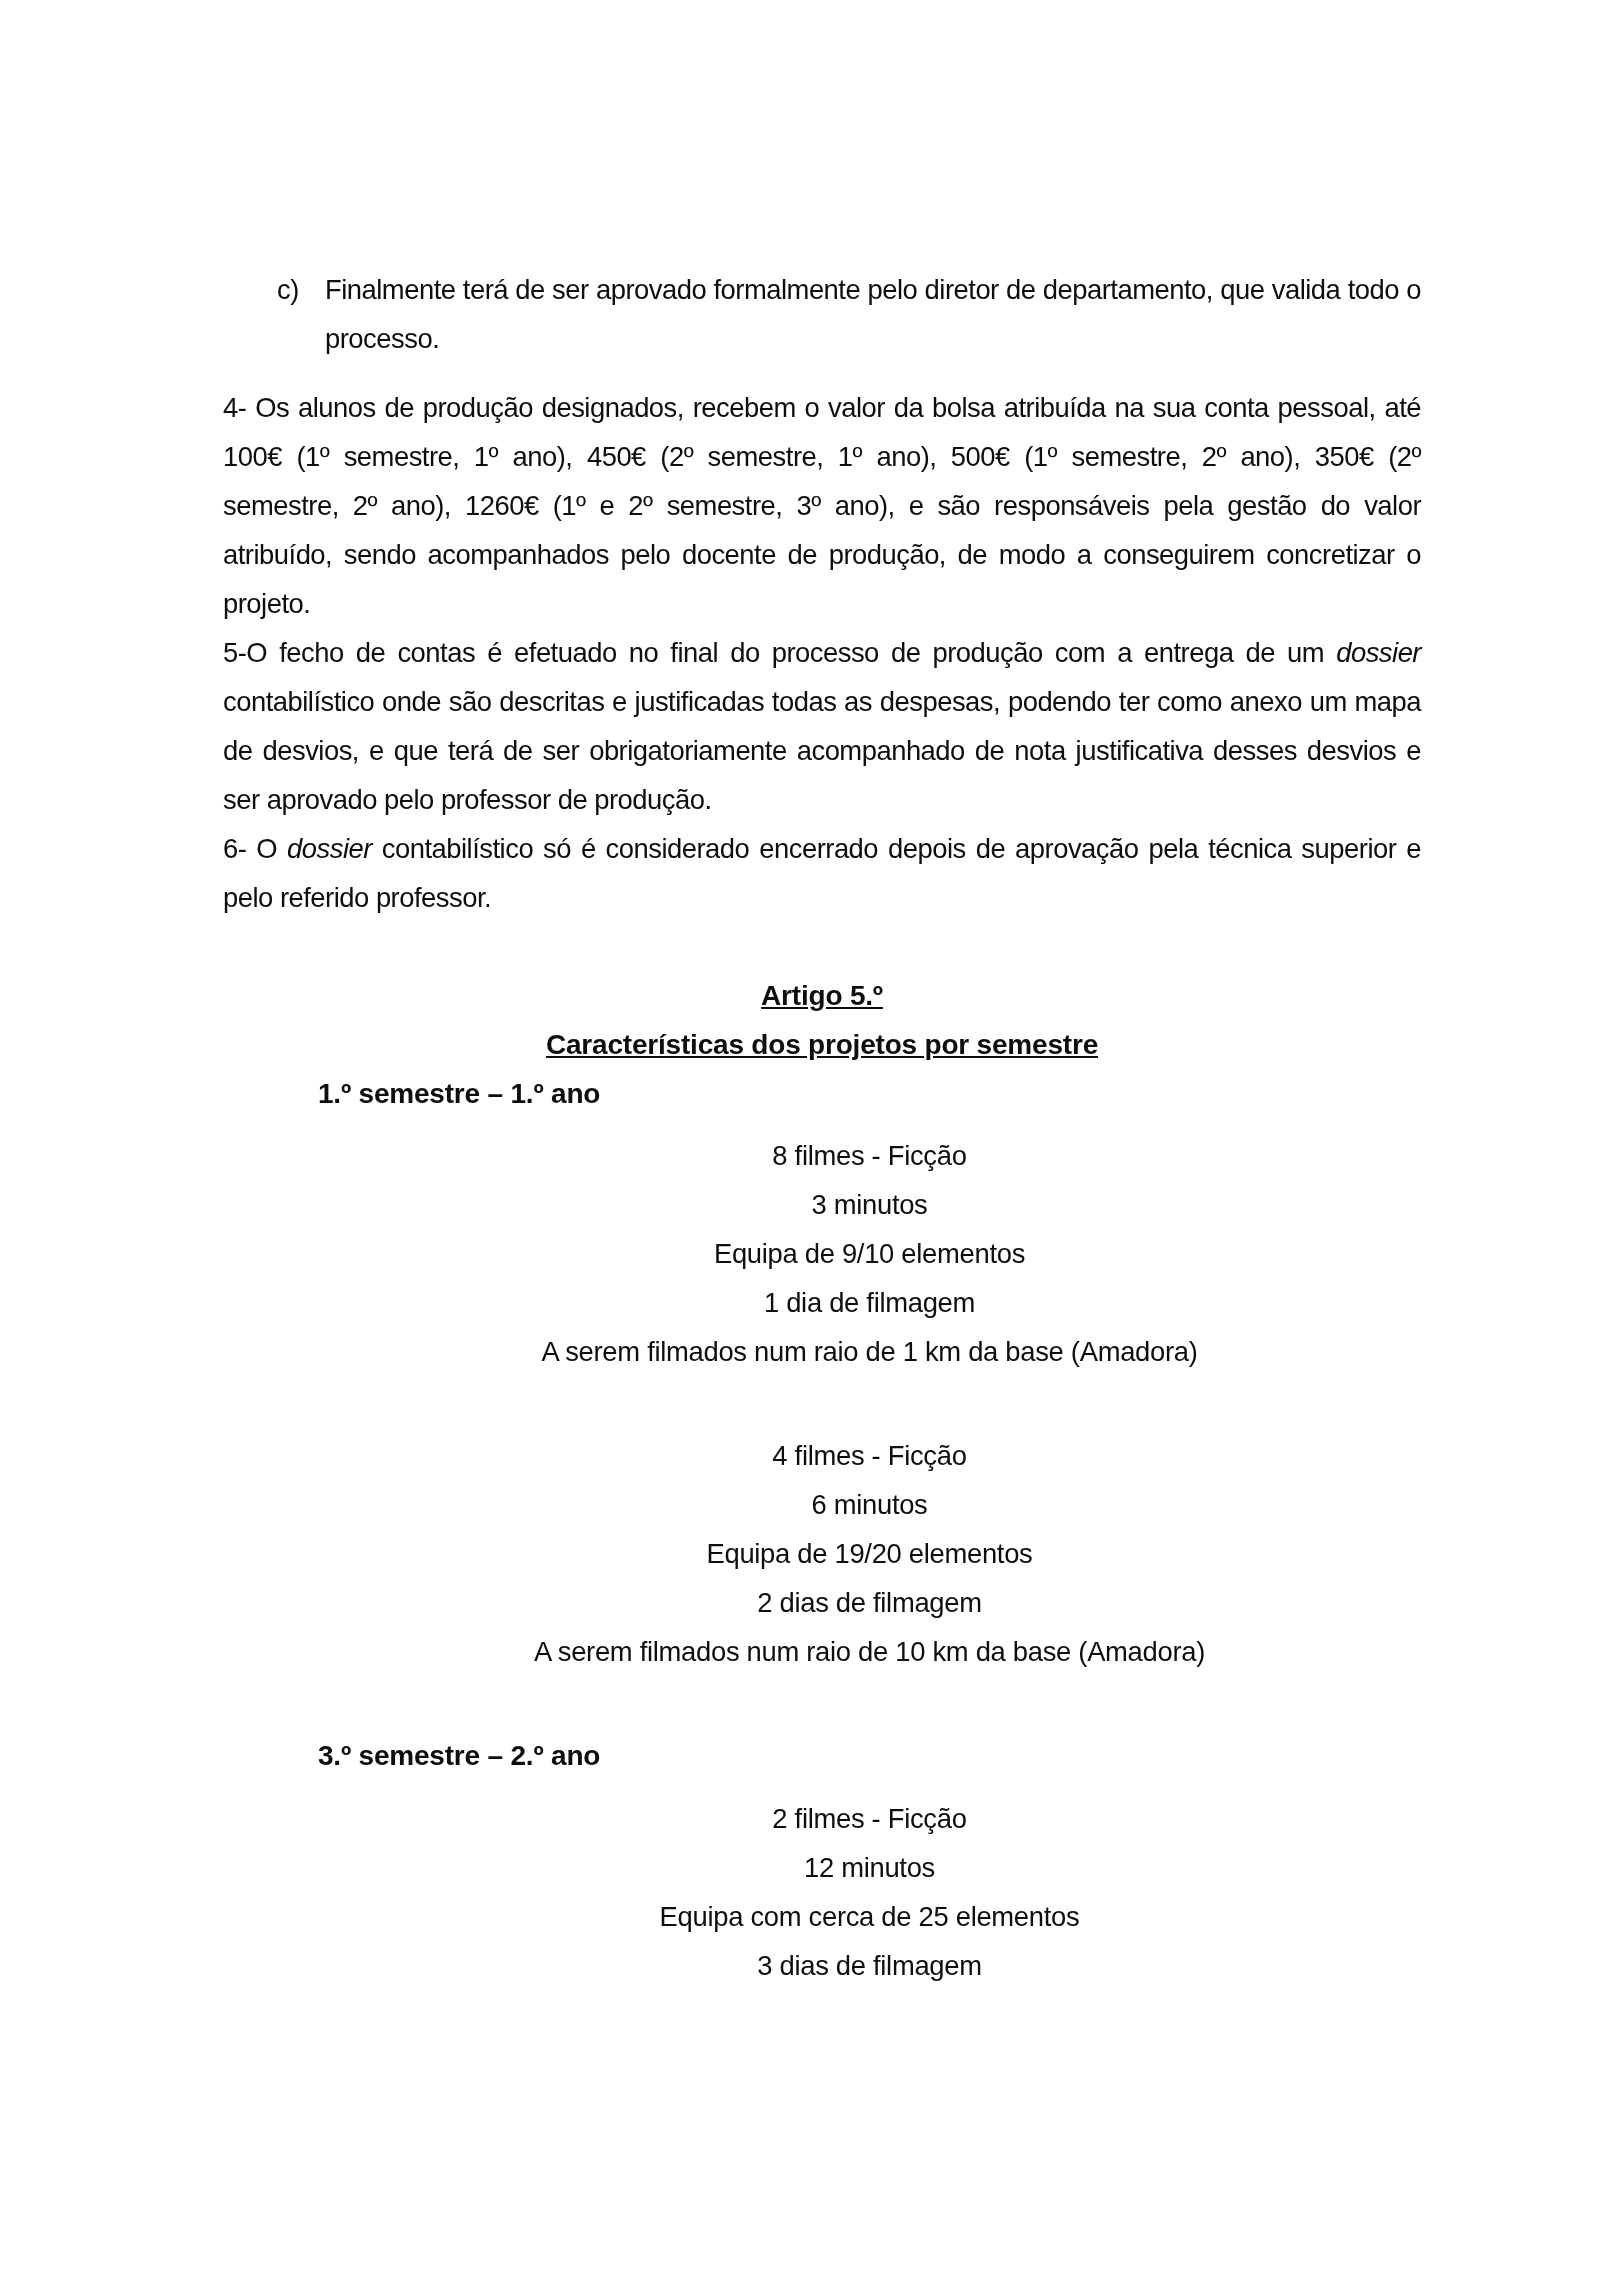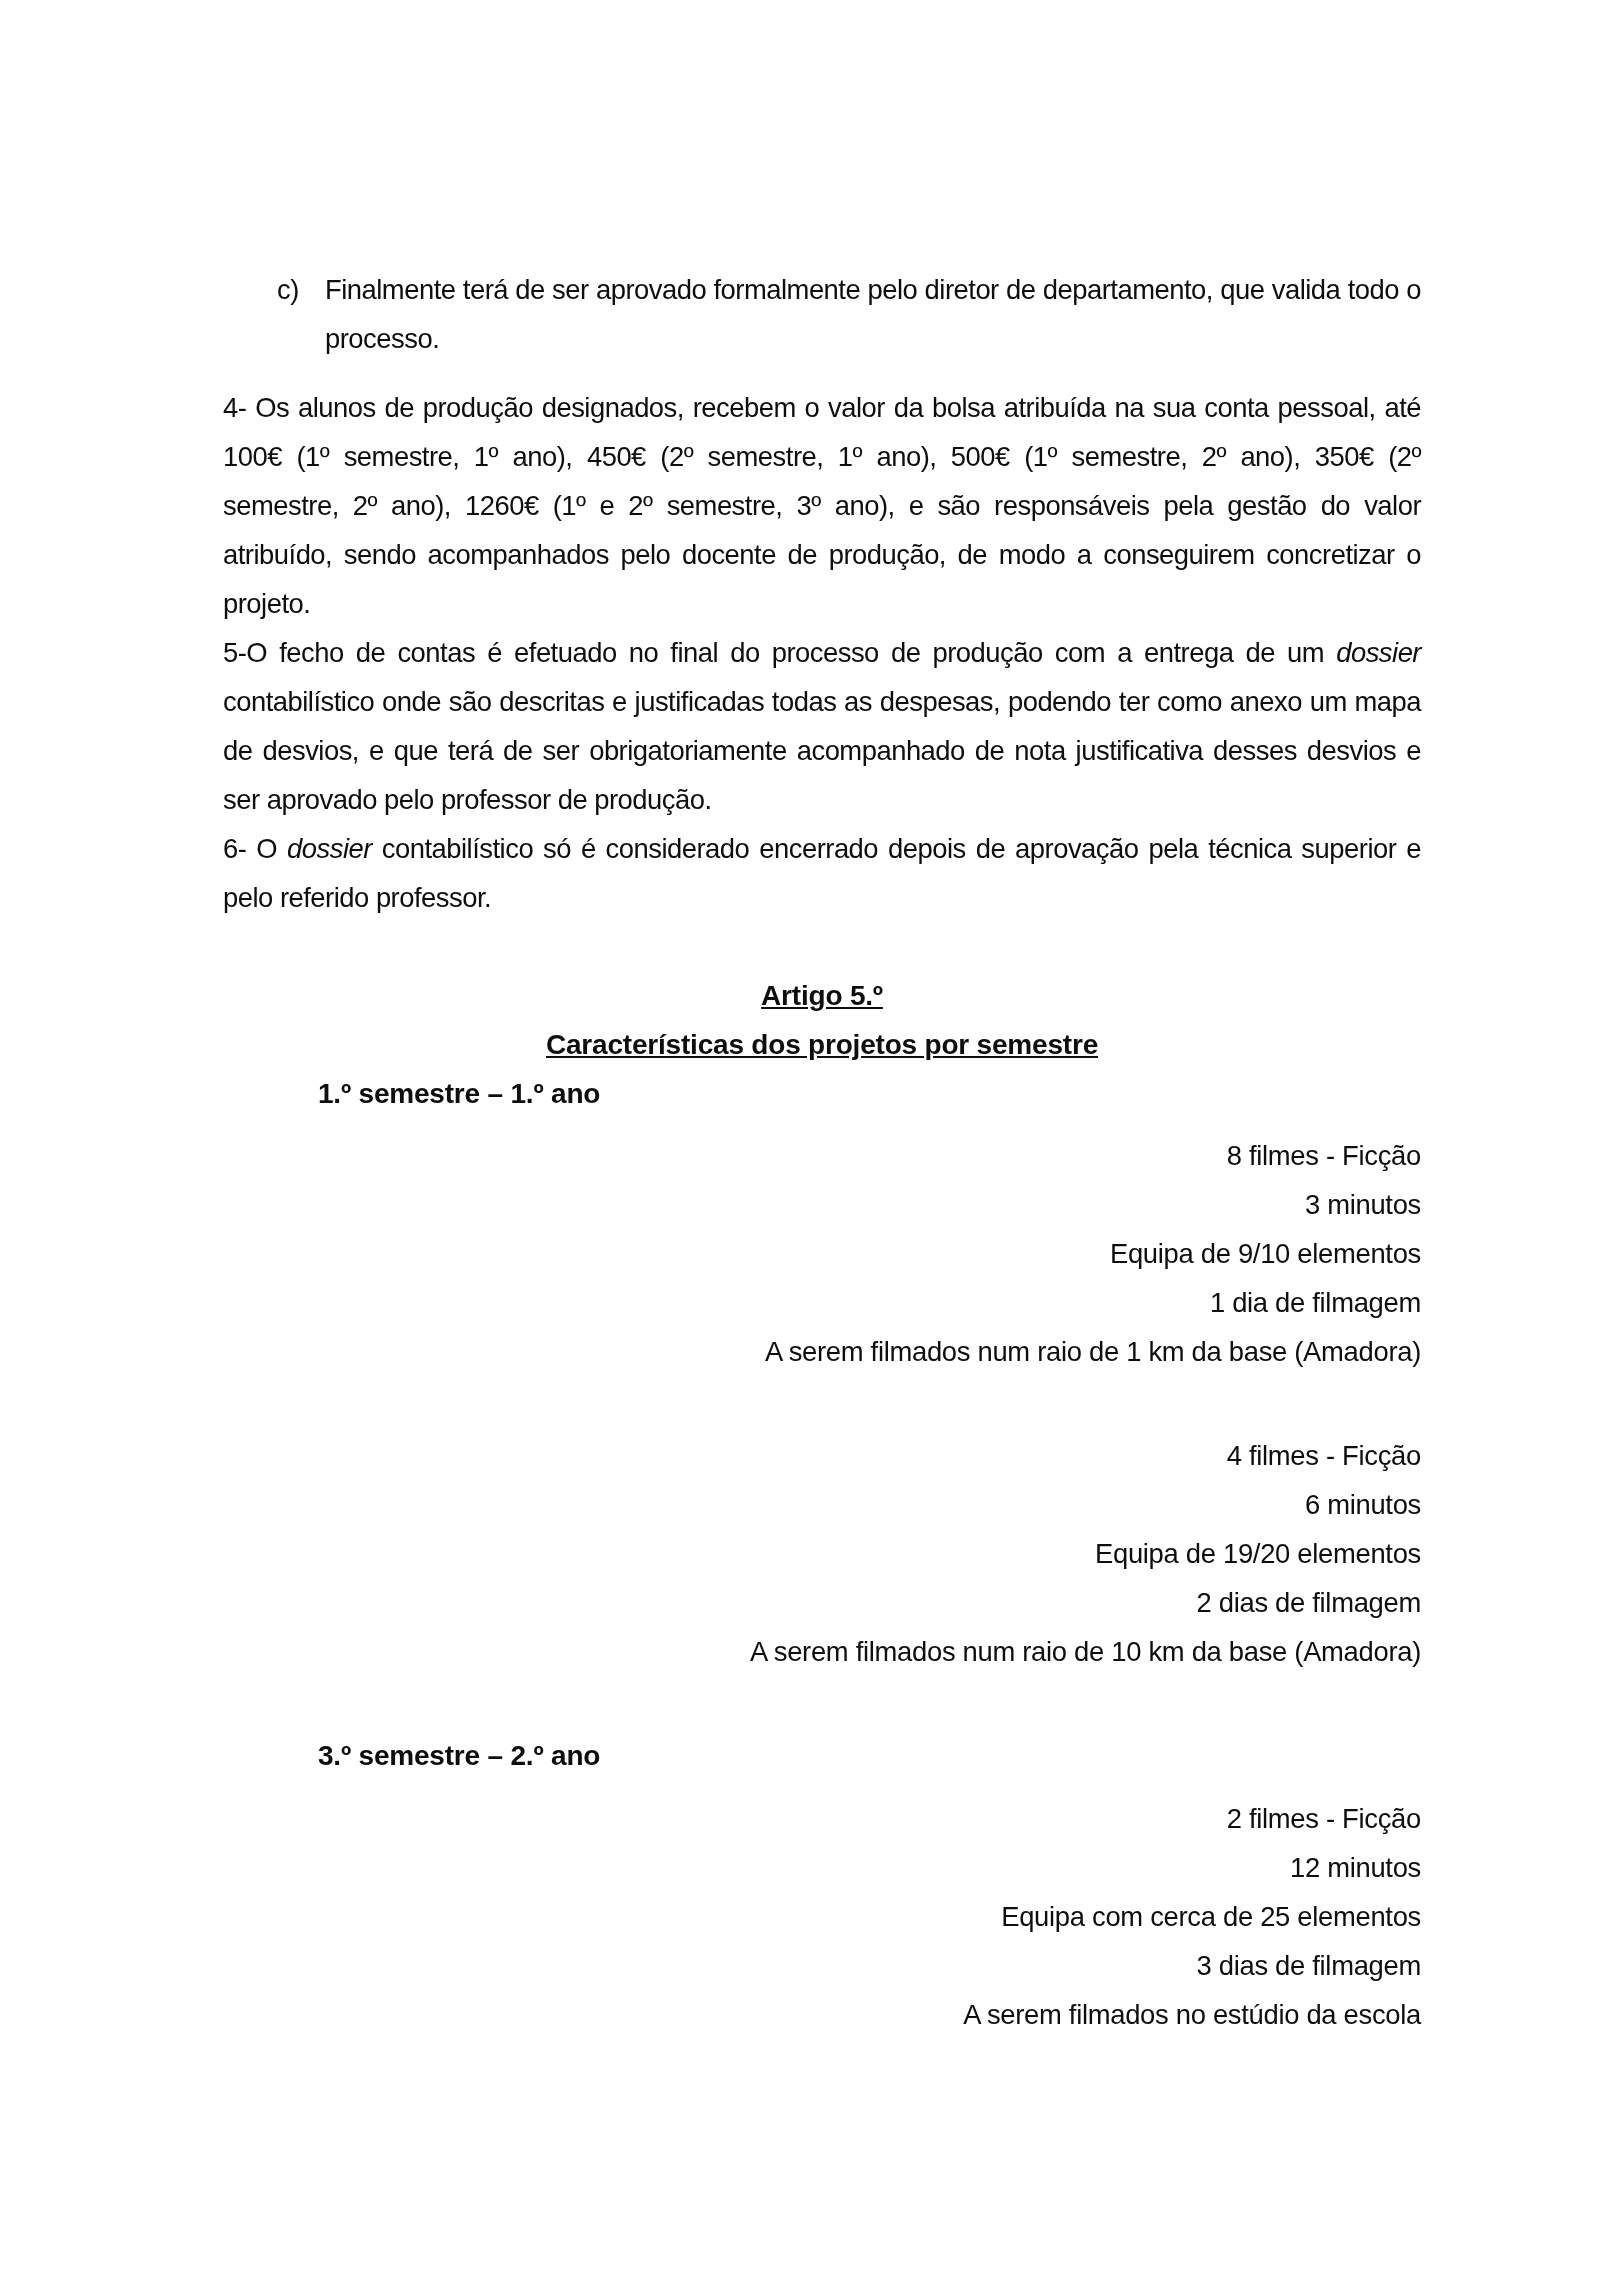--- a/index.html
+++ b/index.html
@@ -65,21 +65,21 @@
     font-size: 28px;
     line-height: 49px;
     font-weight: bold;
     letter-spacing: -0.2px;
   }
   .section-item {
     margin: 0 0 0 95px;
     font-size: 27.4px;
     line-height: 49px;
     letter-spacing: -0.3px;
-    text-align: right;
+    text-align: center;
   }
   .it {
     font-style: italic;
   }
 </style>
 </head>
 <body>
 
 <div class="page">
 
@@ -115,17 +115,16 @@
     <p class="section-item">2 dias de filmagem</p>
     <p class="section-item">A serem filmados num raio de 10 km da base (Amadora)</p>
   </div>
 
   <div class="section gap-before">
     <h4 class="section-heading">3.º semestre – 2.º ano</h4>
     <p class="section-item">2 filmes - Ficção</p>
     <p class="section-item">12 minutos</p>
     <p class="section-item">Equipa com cerca de 25 elementos</p>
     <p class="section-item">3 dias de filmagem</p>
-    <p class="section-item">A serem filmados no estúdio da escola</p>
   </div>
 
 </div>
 
 
 </body></html>

